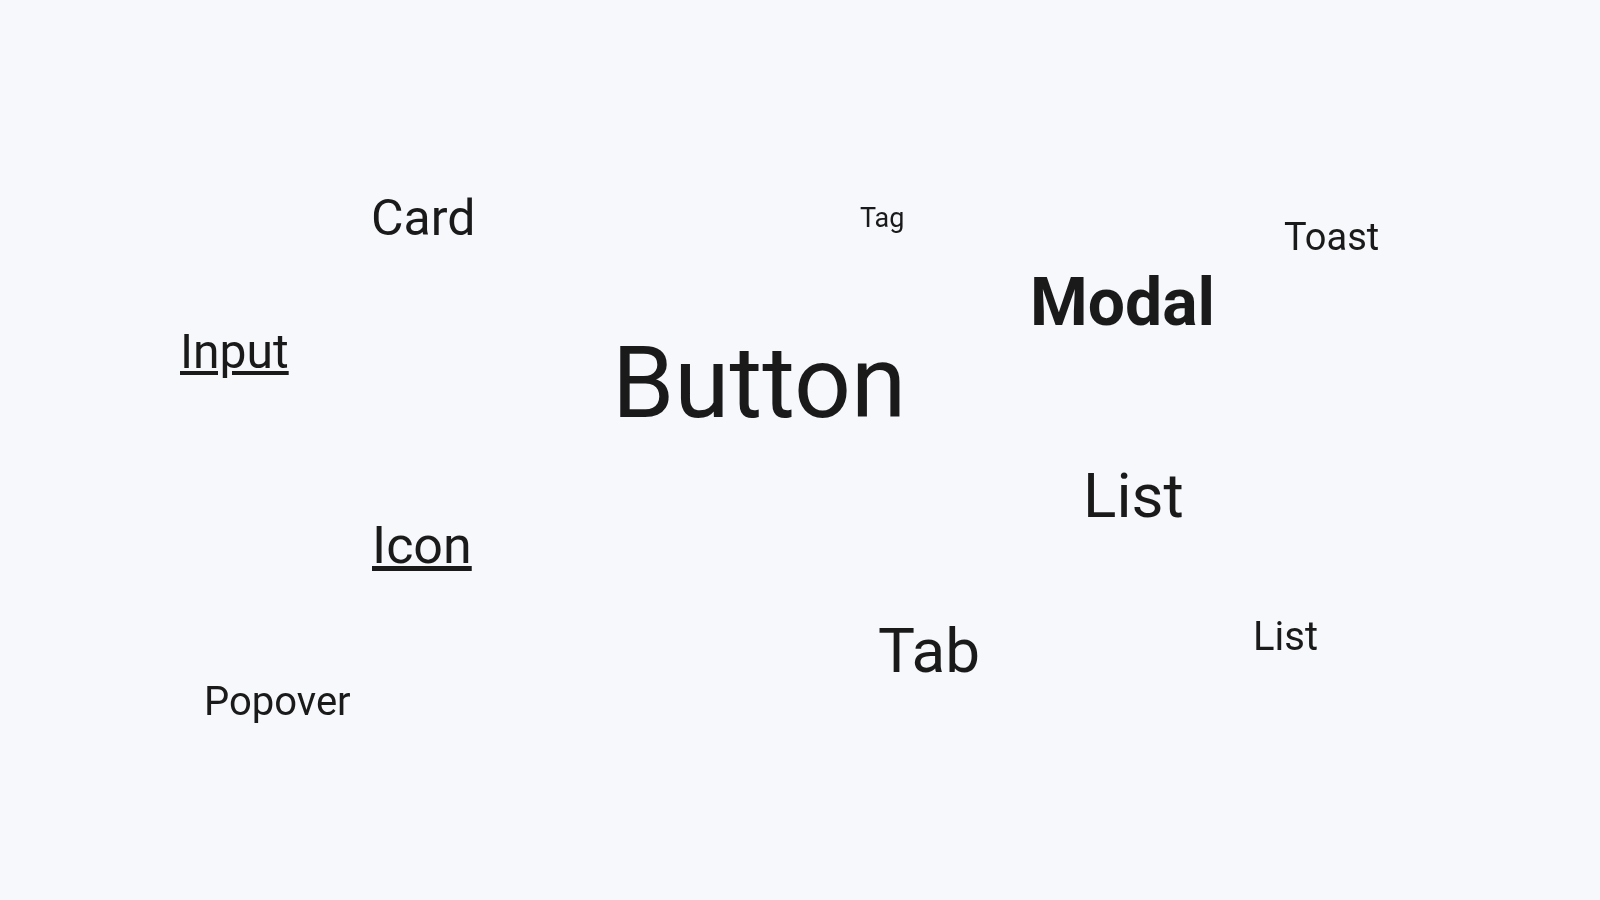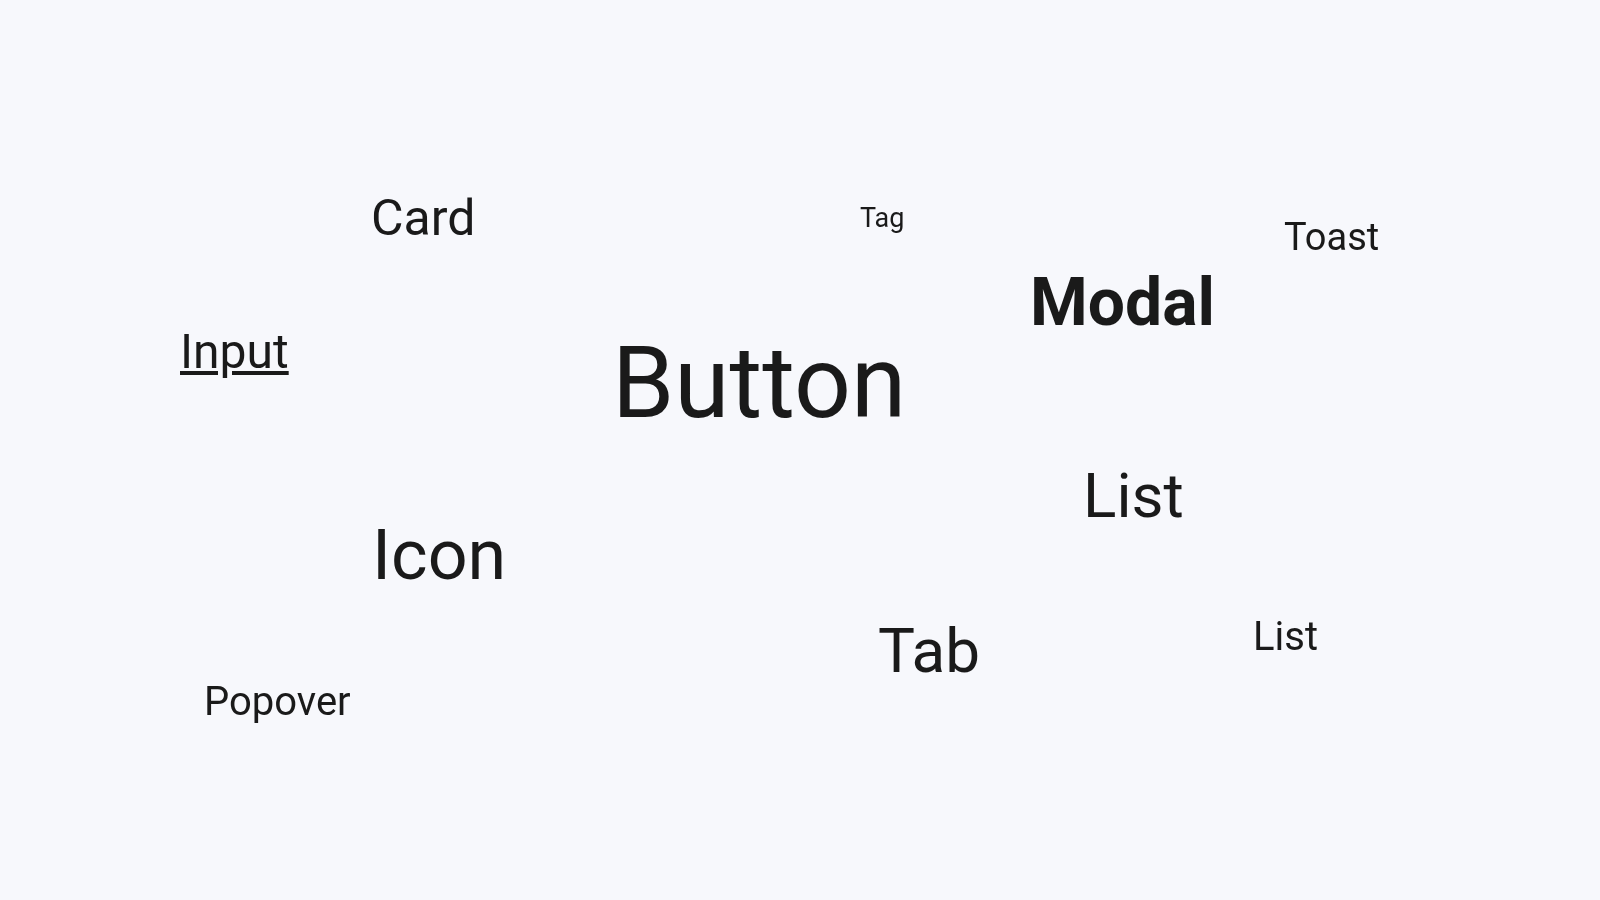--- a/index.html
+++ b/index.html
@@ -24,21 +24,22 @@
     }
     .w-button {
       left: 596px;
       top: 333px;
       font-size: 100px;
       margin-left: 16px;
     }
     .w-icon {
       left: 372px;
       top: 520px;
-      font-size: 70px;
+      font-size: 52px;
+      text-decoration: underline;
     }
     .w-modal {
       left: 1030px;
       top: 270px;
       font-size: 66px;
       font-weight: bold;
     }
     .w-list {
       left: 1043px;
       top: 465px;

